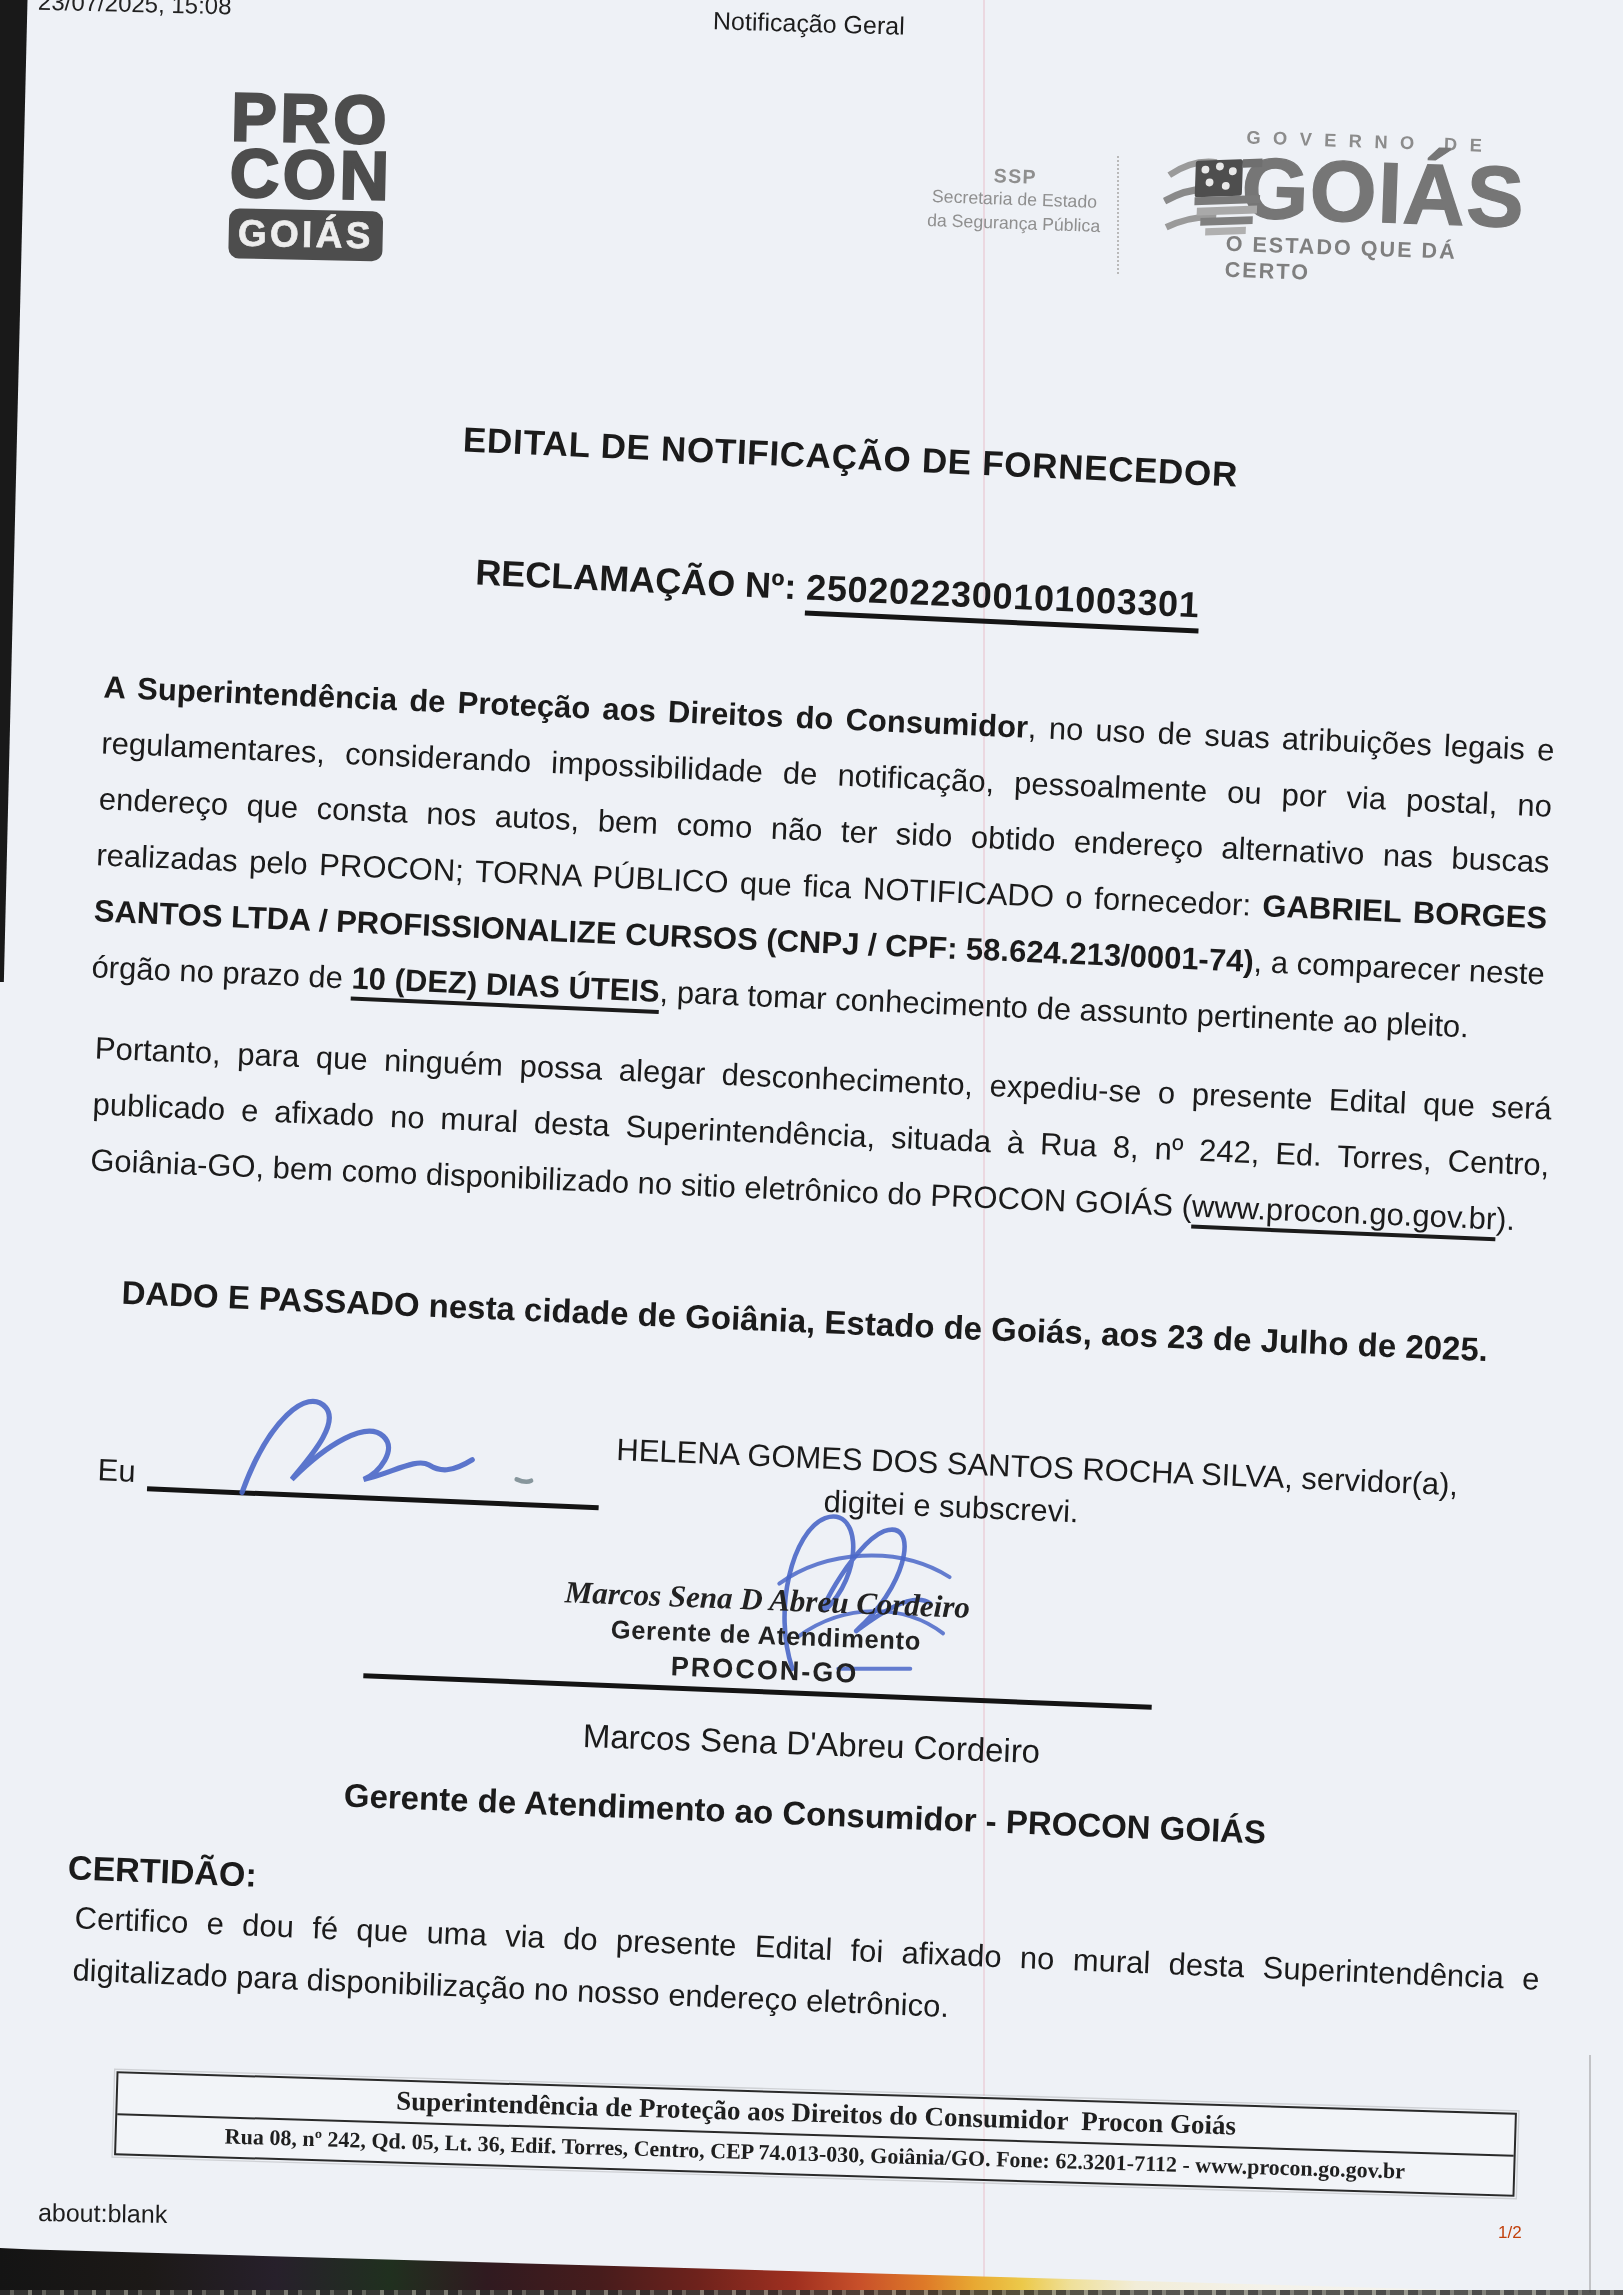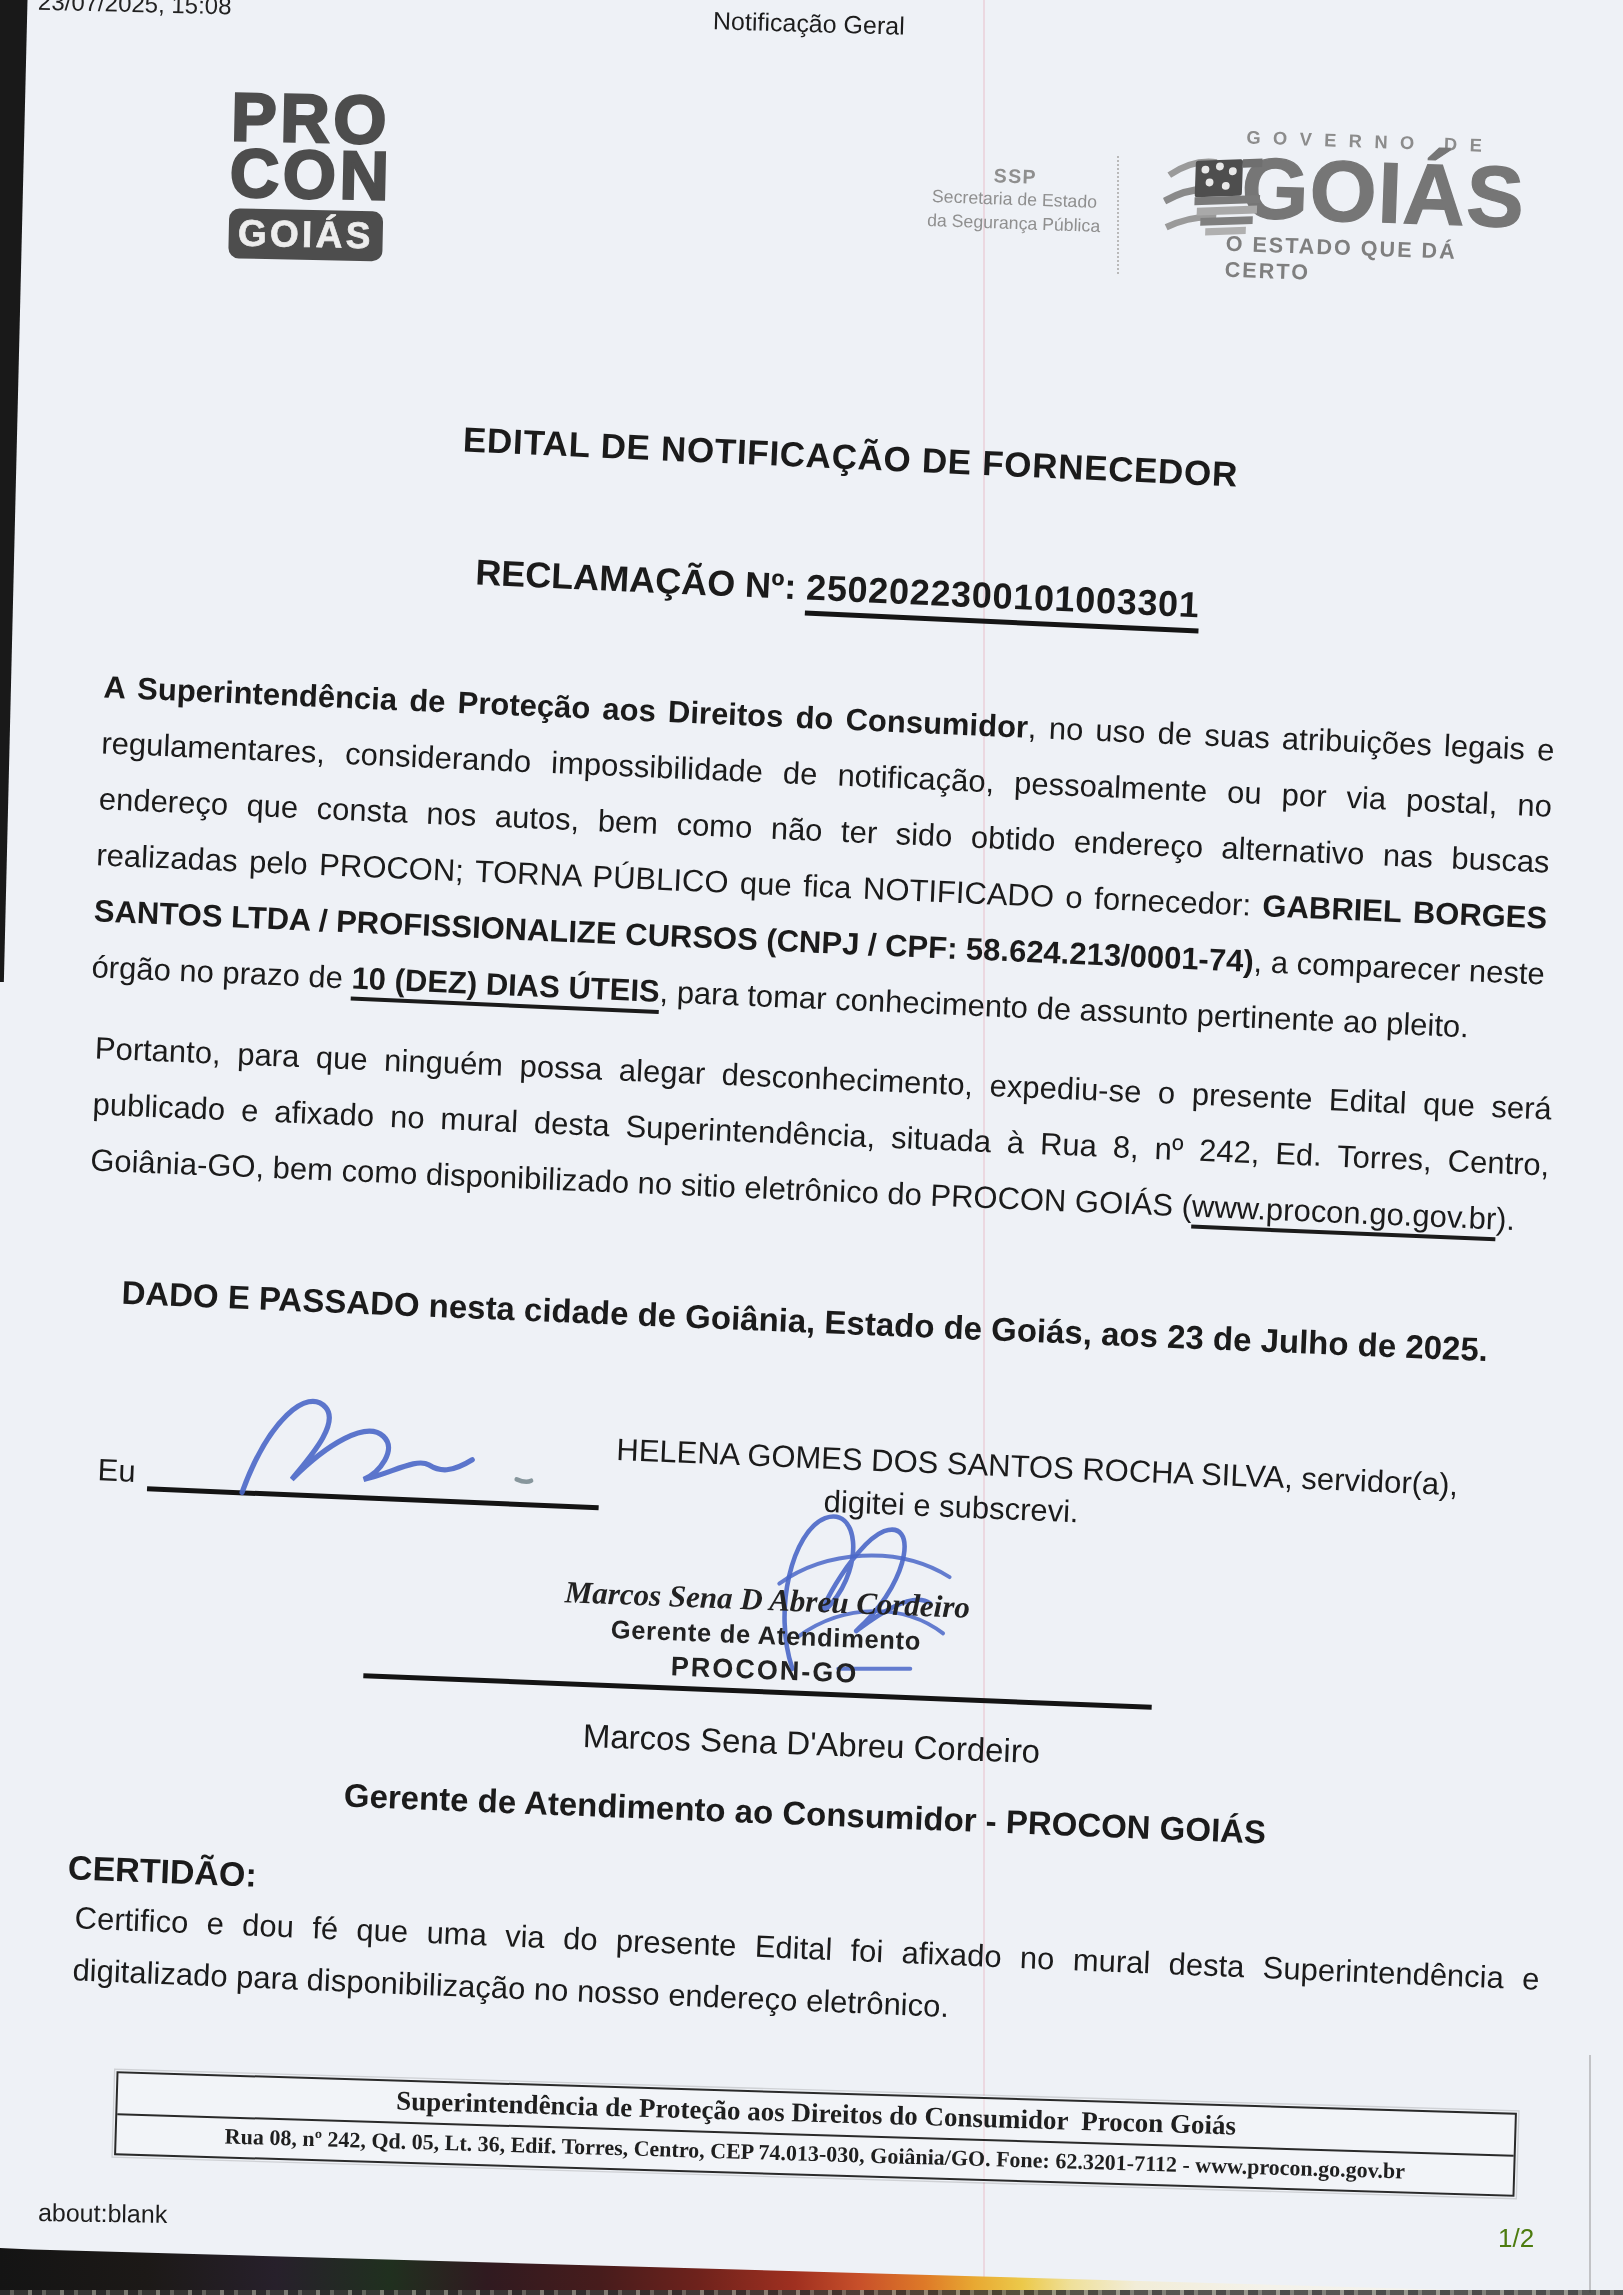--- a/index.html
+++ b/index.html
@@ -16,21 +16,21 @@
       #471c1c 37%,#6e221c 43%,#a03020 49%,#c8502a 53%,#de7a28 57%,#e8a832 60%,
       #ecc94a 63%,#efe09a 66%,#f2edd8 70%,#f4f2ea 78%,#f5f4f1 100%);
     clip-path:polygon(0 0,2% 3%,88% 86%,100% 95%,100% 100%,0 100%);}
   .speckle{left:0;top:2290px;width:1623px;height:5.2px;opacity:.85;
     background:repeating-linear-gradient(90deg,#2e2e2e 0 10.5px,#6d6d66 10.5px 14.4px,#3a3a38 14.4px 28px,#8a8a80 28px 32px);}
 
   
   .timestamp{left:38px;top:-10.5px;font-size:24px;transform:rotate(1.4deg);color:#222;}
   .notif-header{left:713px;top:9.2px;font-size:25px;transform:rotate(1.6deg);color:#1d1d1d;}
   .about{left:38px;top:2199px;font-size:25px;transform:rotate(.8deg);color:#1d1d1d;}
-  .pageno{left:1498px;top:2223px;font-size:26px;color:#4d7c0f;}
+  .pageno{left:1498px;top:2223px;font-size:17px;color:#c2410c;}
 
   
   .procon{left:230px;top:90px;transform:rotate(1.2deg);text-align:left;}
   .procon .big{font-size:68px;line-height:56px;font-weight:bold;letter-spacing:3.9px;color:#4d4d4d;
     -webkit-text-stroke:2.6px #4d4d4d;}
   .procon .badge{margin-top:7.9px;background:#4d4d4d;border-radius:10.5px;padding:3.9px 9.2px;display:inline-block;}
   .procon .badge span{font-size:37px;font-weight:bold;letter-spacing:3.3px;color:#ededed;-webkit-text-stroke:0.7px #ededed;}
 
   
   .ssp{left:910px;top:165px;width:209px;text-align:center;transform:rotate(2deg);color:#8f8f8f;}

